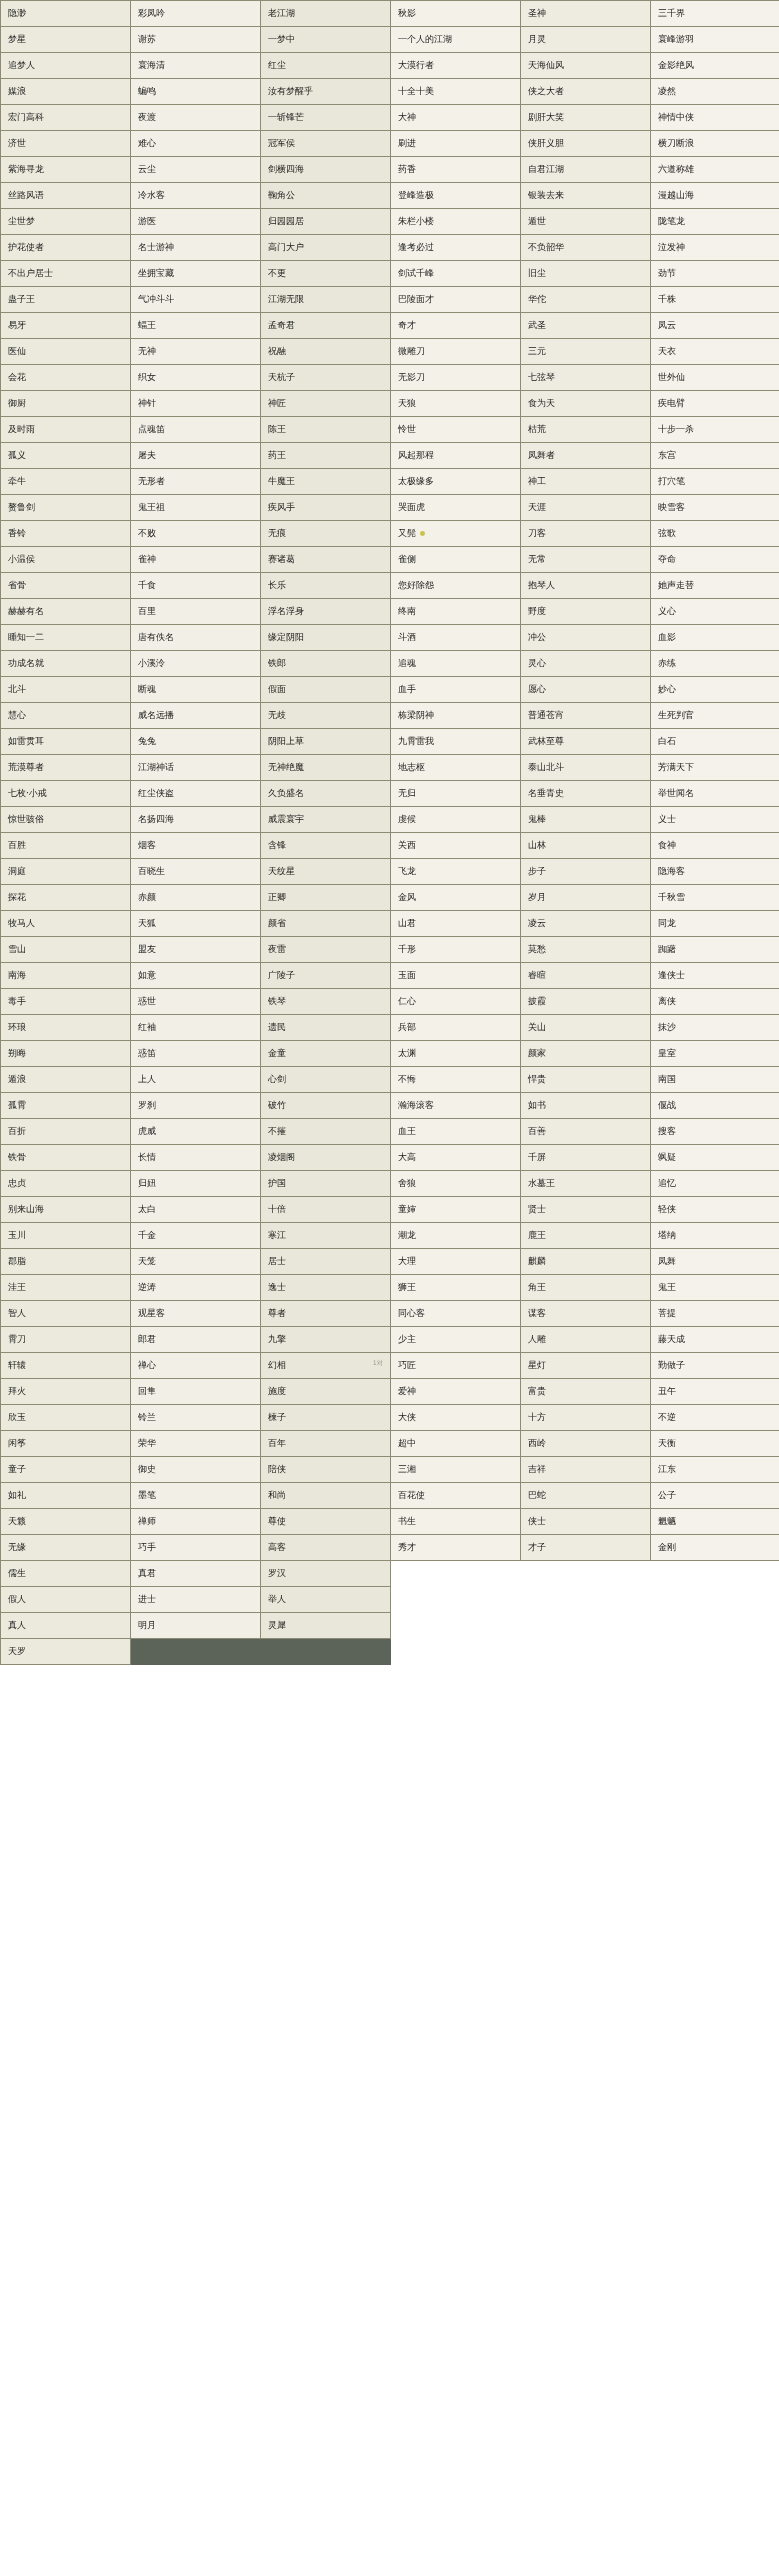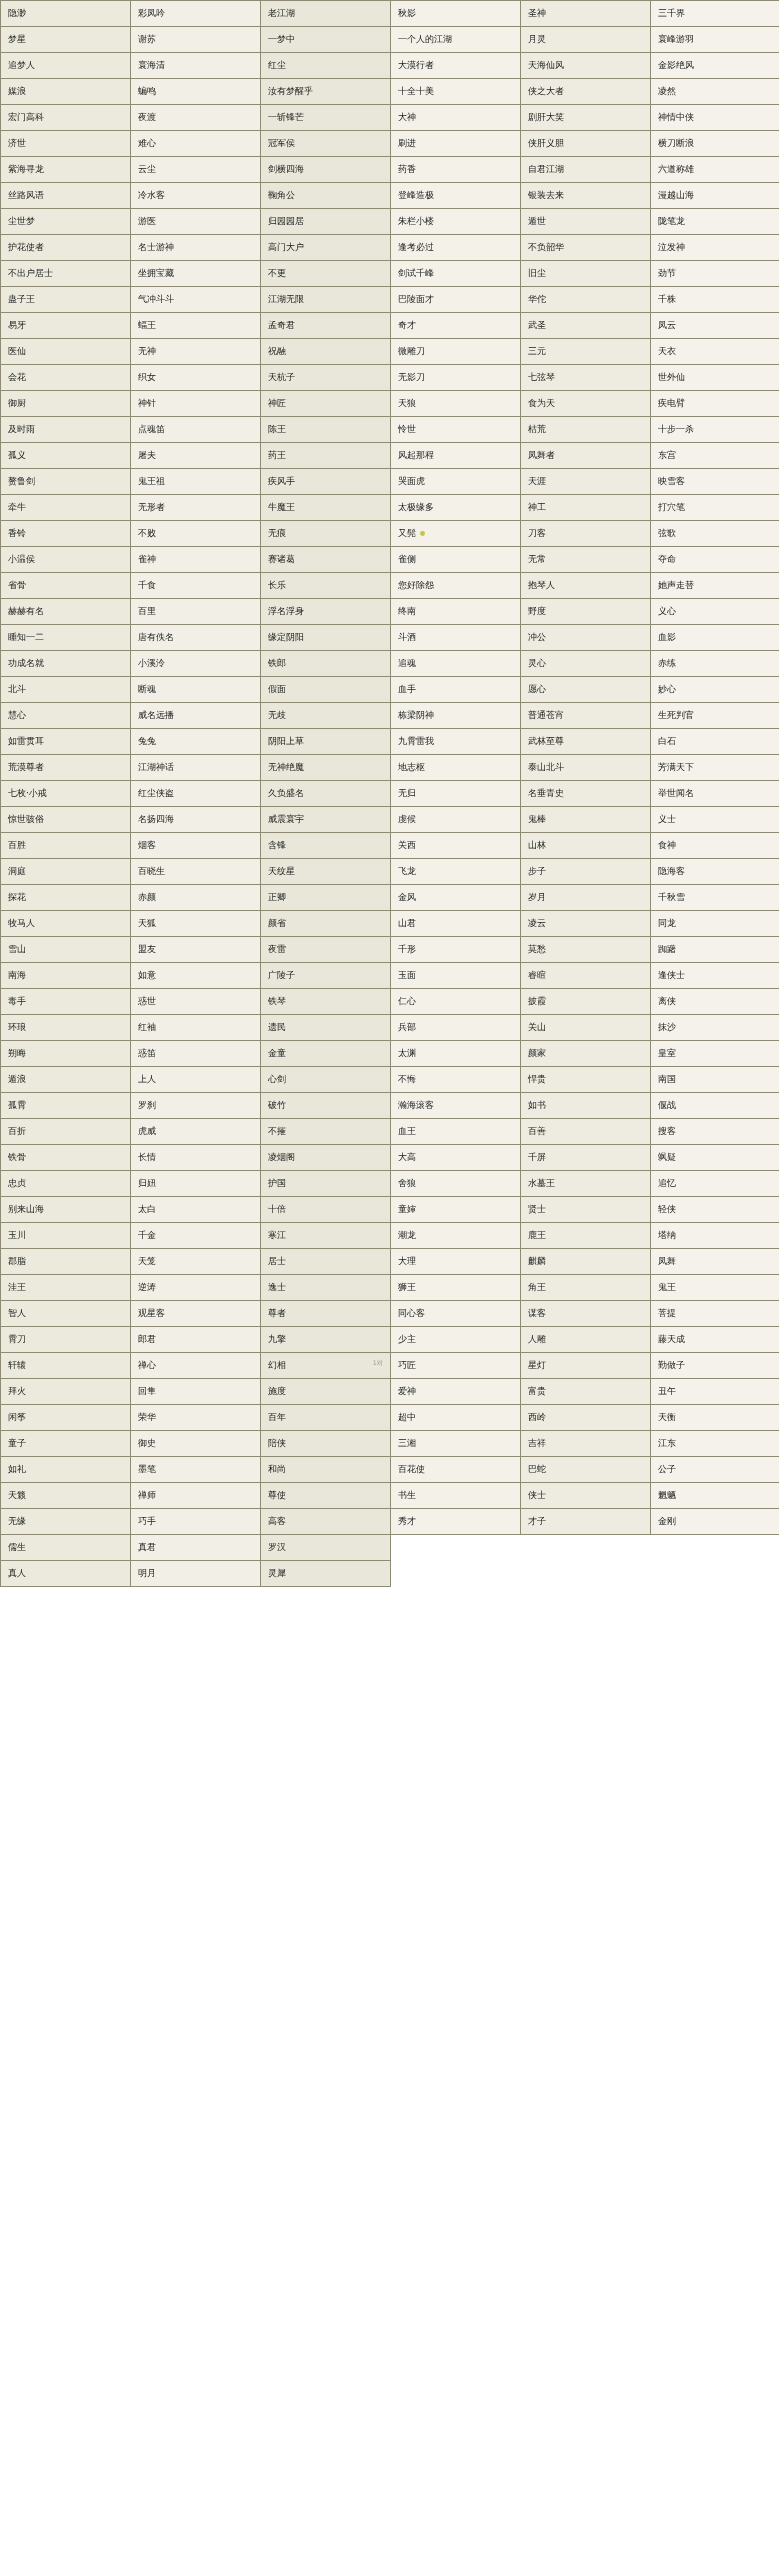--- a/index.html
+++ b/index.html
@@ -205,36 +205,36 @@
       </tr>
       <tr>
         <td class="c0">孤义</td>
         <td class="c1">屠夫</td>
         <td class="c2">药王</td>
         <td class="c3">风起那程</td>
         <td class="c4">凤舞者</td>
         <td class="c5">东宫</td>
       </tr>
       <tr>
+        <td class="c0">牵牛</td>
+        <td class="c1">无形者</td>
+        <td class="c2">牛魔王</td>
+        <td class="c3">太极缘多</td>
+        <td class="c4">神工</td>
+        <td class="c5">打穴笔</td>
+      </tr>
+      <tr>
         <td class="c0">赘鲁剑</td>
         <td class="c1">鬼王祖</td>
         <td class="c2">疾风手</td>
         <td class="c3">哭面虎</td>
         <td class="c4">天涯</td>
         <td class="c5">映雪客</td>
       </tr>
       <tr>
-        <td class="c0">牵牛</td>
-        <td class="c1">无形者</td>
-        <td class="c2">牛魔王</td>
-        <td class="c3">太极缘多</td>
-        <td class="c4">神工</td>
-        <td class="c5">打穴笔</td>
-      </tr>
-      <tr>
         <td class="c0">香铃</td>
         <td class="c1">不败</td>
         <td class="c2">无痕</td>
         <td class="c3">又髡<span class="marker" style="background: rgb(201, 194, 74);"></span></td>
         <td class="c4">刀客</td>
         <td class="c5">弦歌</td>
       </tr>
       <tr>
         <td class="c0">小温侯</td>
         <td class="c1">雀神</td>
@@ -493,20 +493,28 @@
       </tr>
       <tr>
         <td class="c0">拜火</td>
         <td class="c1">回隼</td>
         <td class="c2">施度</td>
         <td class="c3">爱神</td>
         <td class="c4">富贵</td>
         <td class="c5">丑午</td>
       </tr>
       <tr>
+        <td class="c0">欣玉</td>
+        <td class="c1">铃兰</td>
+        <td class="c2">楝子</td>
+        <td class="c3">大侠</td>
+        <td class="c4">十方</td>
+        <td class="c5">不逆</td>
+      </tr>
+      <tr>
         <td class="c0">闲筝</td>
         <td class="c1">荣华</td>
         <td class="c2">百年</td>
         <td class="c3">超中</td>
         <td class="c4">西岭</td>
         <td class="c5">天衡</td>
       </tr>
       <tr>
         <td class="c0">童子</td>
         <td class="c1">御史</td>
@@ -541,22 +549,38 @@
       </tr>
       <tr>
         <td class="c0">儒生</td>
         <td class="c1">真君</td>
         <td class="c2">罗汉</td>
         <td class="empty"></td>
         <td class="empty"></td>
         <td class="empty"></td>
       </tr>
       <tr>
+        <td class="c0">假人</td>
+        <td class="c1">进士</td>
+        <td class="c2">举人</td>
+        <td class="empty"></td>
+        <td class="empty"></td>
+        <td class="empty"></td>
+      </tr>
+      <tr>
         <td class="c0">真人</td>
         <td class="c1">明月</td>
         <td class="c2">灵犀</td>
+        <td class="empty"></td>
+        <td class="empty"></td>
+        <td class="empty"></td>
+      </tr>
+      <tr>
+        <td class="c0">天罗</td>
+        <td class="dark"></td>
+        <td class="dark"></td>
         <td class="empty"></td>
         <td class="empty"></td>
         <td class="empty"></td>
       </tr>
     </tbody>
 </table>
 
 
 </body></html>

